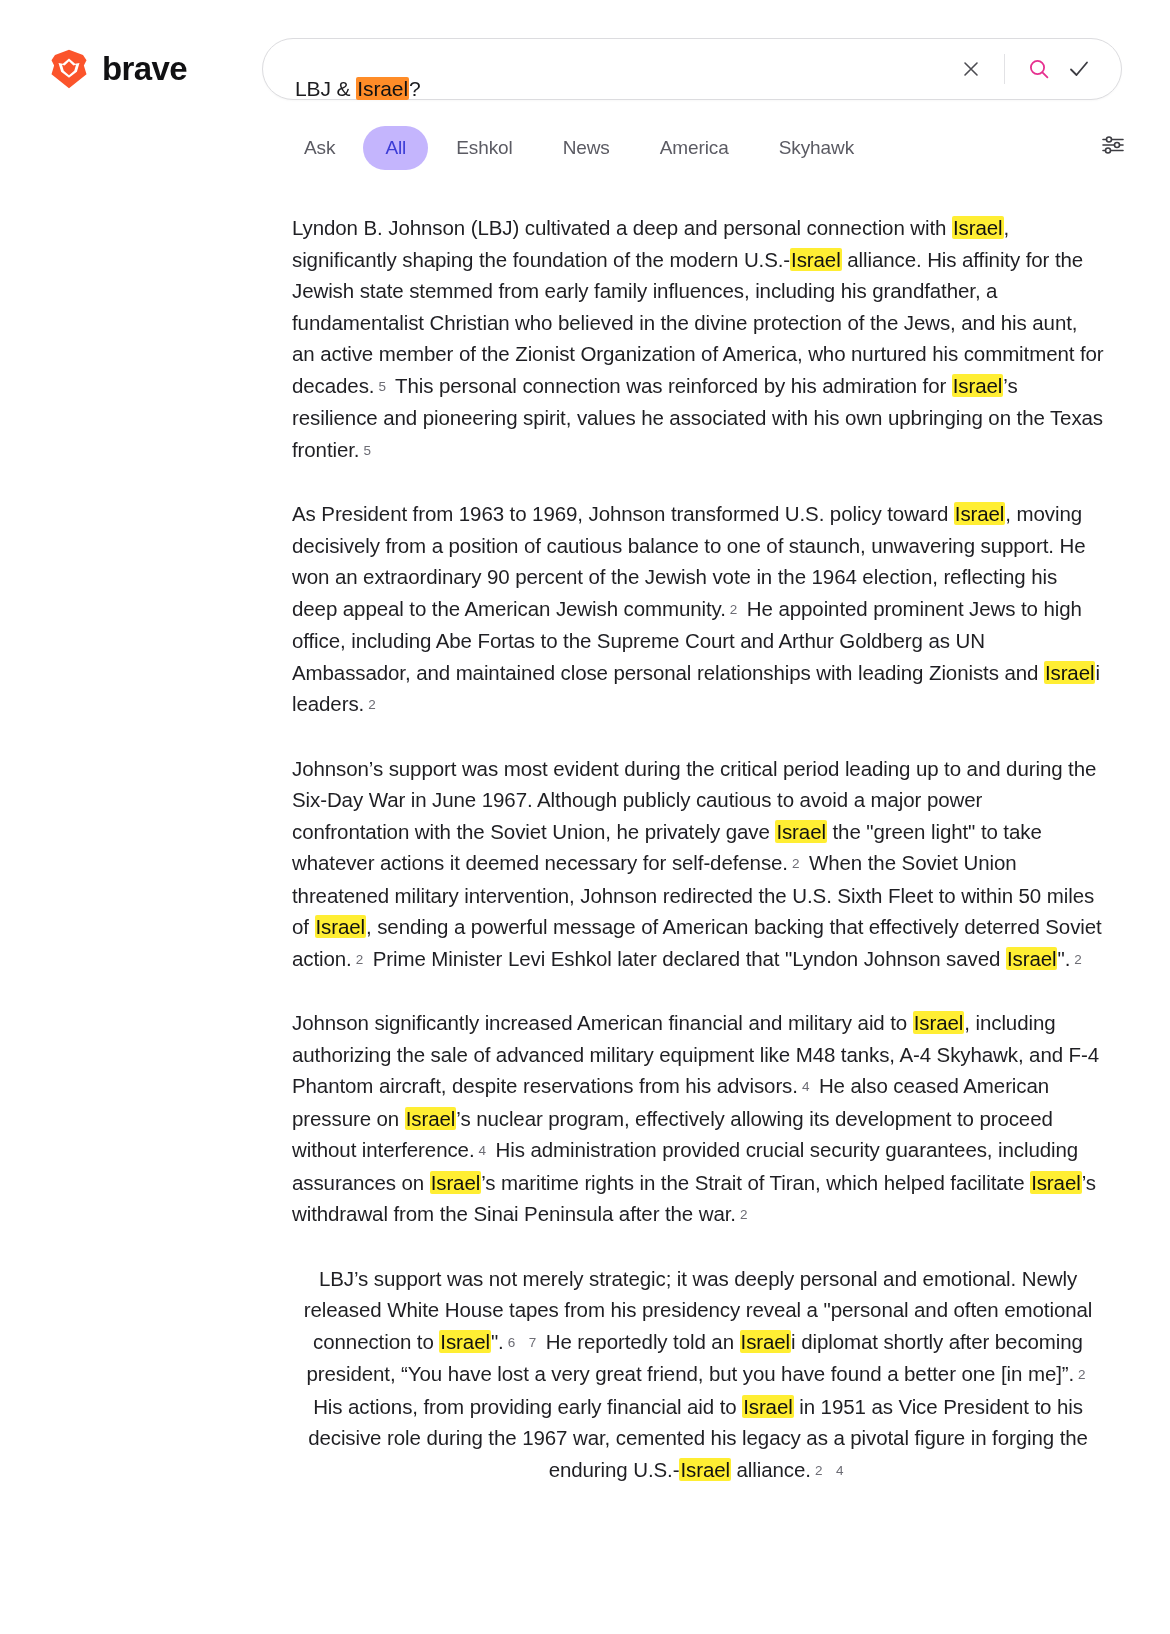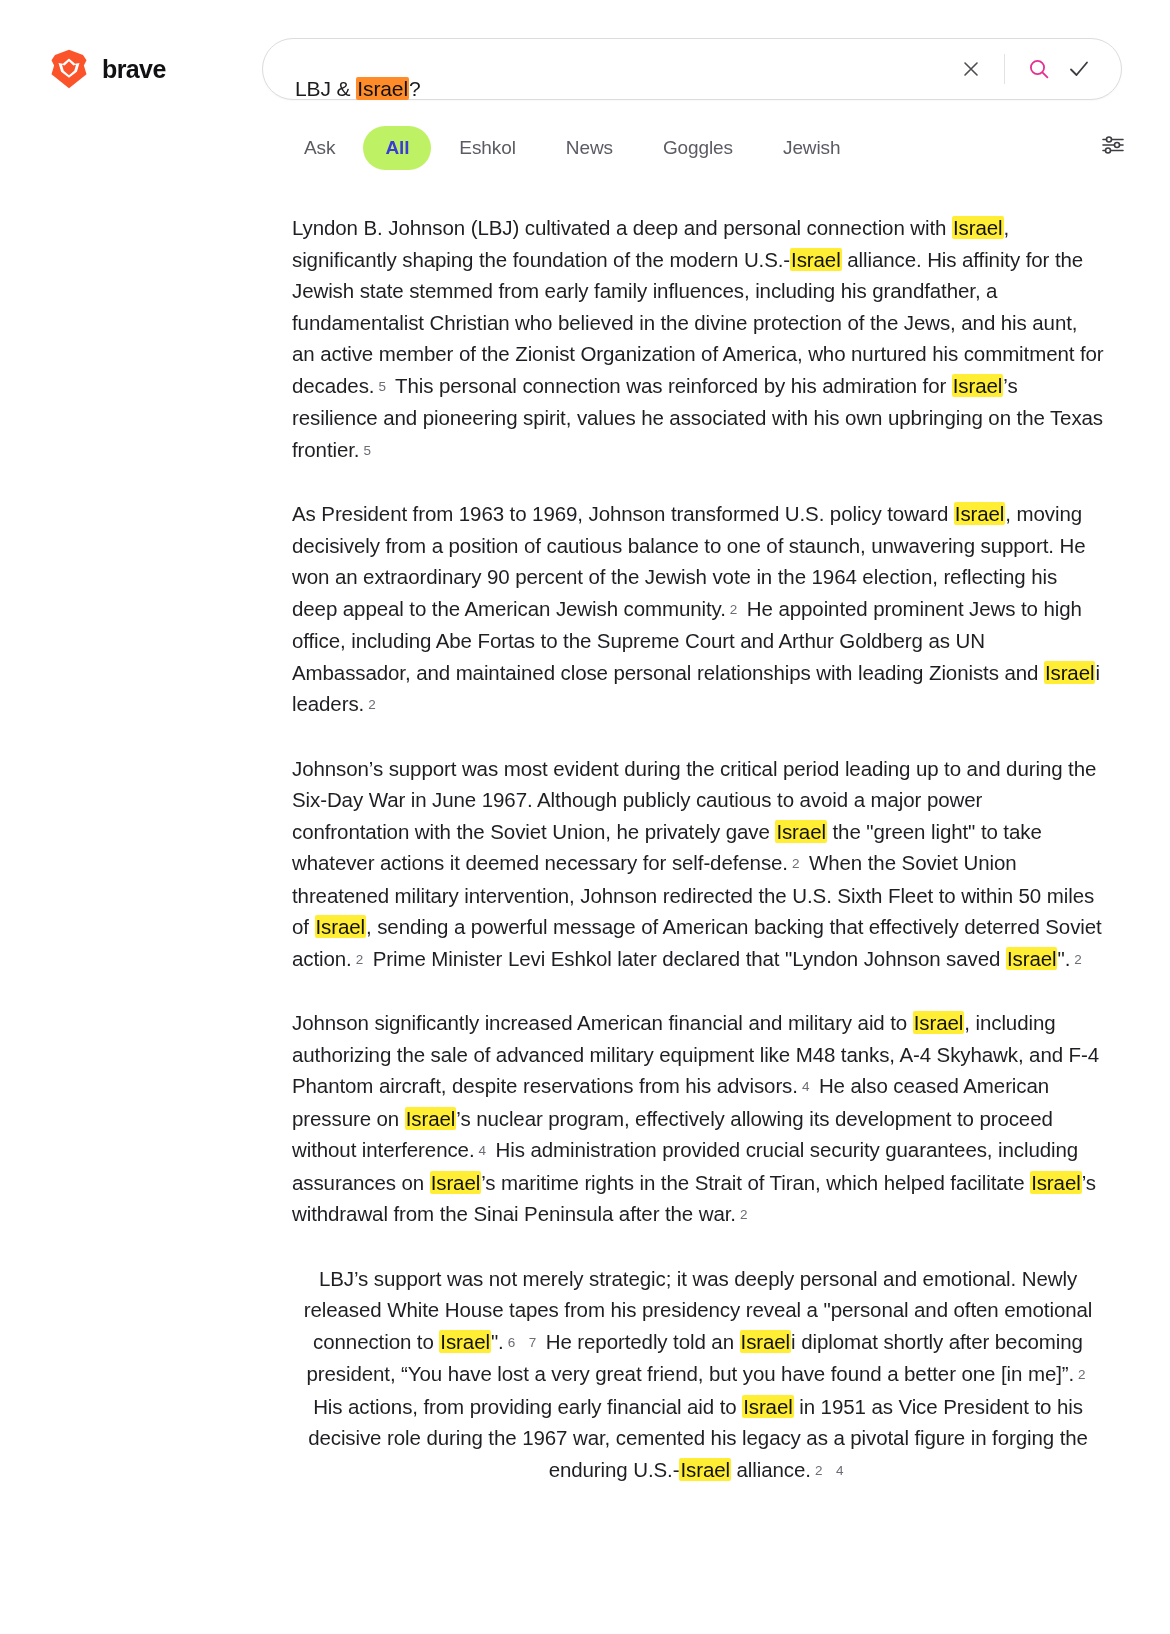--- a/index.html
+++ b/index.html
@@ -23,21 +23,21 @@
     align-items: center;
     gap: 12px;
     flex: none;
     width: 190px;
   }
   .brand-mark {
     width: 42px; height: 42px;
     display: block;
   }
   .brand-text {
-    font-size: 25px;
+    font-size: 33px;
     font-weight: 700;
     letter-spacing: -0.6px;
     color: #111113;
   }
 
   .searchwrap {
     flex: 1;
     max-width: 860px;
     height: 62px;
     border: 1px solid #dcdcdf;
@@ -91,23 +91,23 @@
   }
   .tab {
     font-size: 19px;
     color: #5b5b63;
     padding: 11px 22px;
     border-radius: 22px;
     cursor: pointer;
     letter-spacing: -0.1px;
   }
   .tab.active {
-    background: #bef264;
+    background: #c4b5fd;
     color: #3b3bd6;
-    font-weight: 700;
+    font-weight: 400;
   }
   .filter-btn {
     position: absolute;
     right: 40px;
     top: 28px;
     width: 34px; height: 34px;
     display: flex; align-items: center; justify-content: center;
     cursor: pointer;
     color: #3c3c42;
   }
@@ -181,22 +181,22 @@
       </svg>
     </div>
   </div>
 </div>
 
 <div class="tabs">
   <div class="tab">Ask</div>
   <div class="tab active">All</div>
   <div class="tab">Eshkol</div>
   <div class="tab">News</div>
-  <div class="tab">Goggles</div>
-  <div class="tab">Jewish</div>
+  <div class="tab">America</div>
+  <div class="tab">Skyhawk</div>
 
   <div class="filter-btn">
     <svg width="26" height="26" viewBox="0 0 26 26">
       <path d="M3 7.5 H23 M3 13 H23 M3 18.5 H23" stroke="#3c3c42" stroke-width="1.6" stroke-linecap="round"></path>
       <circle cx="9" cy="7.5" r="2.5" fill="#fff" stroke="#3c3c42" stroke-width="1.6"></circle>
       <circle cx="17" cy="13" r="2.5" fill="#fff" stroke="#3c3c42" stroke-width="1.6"></circle>
       <circle cx="8" cy="18.5" r="2.5" fill="#fff" stroke="#3c3c42" stroke-width="1.6"></circle>
     </svg>
   </div>
 </div>

